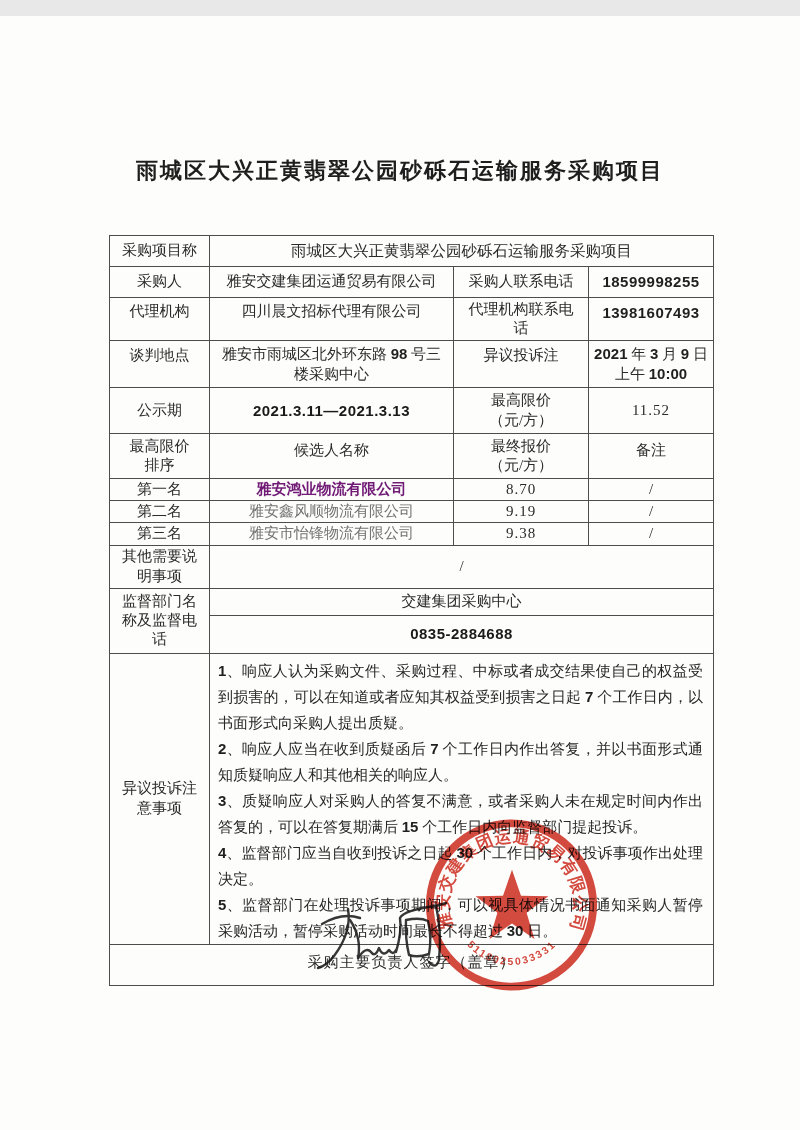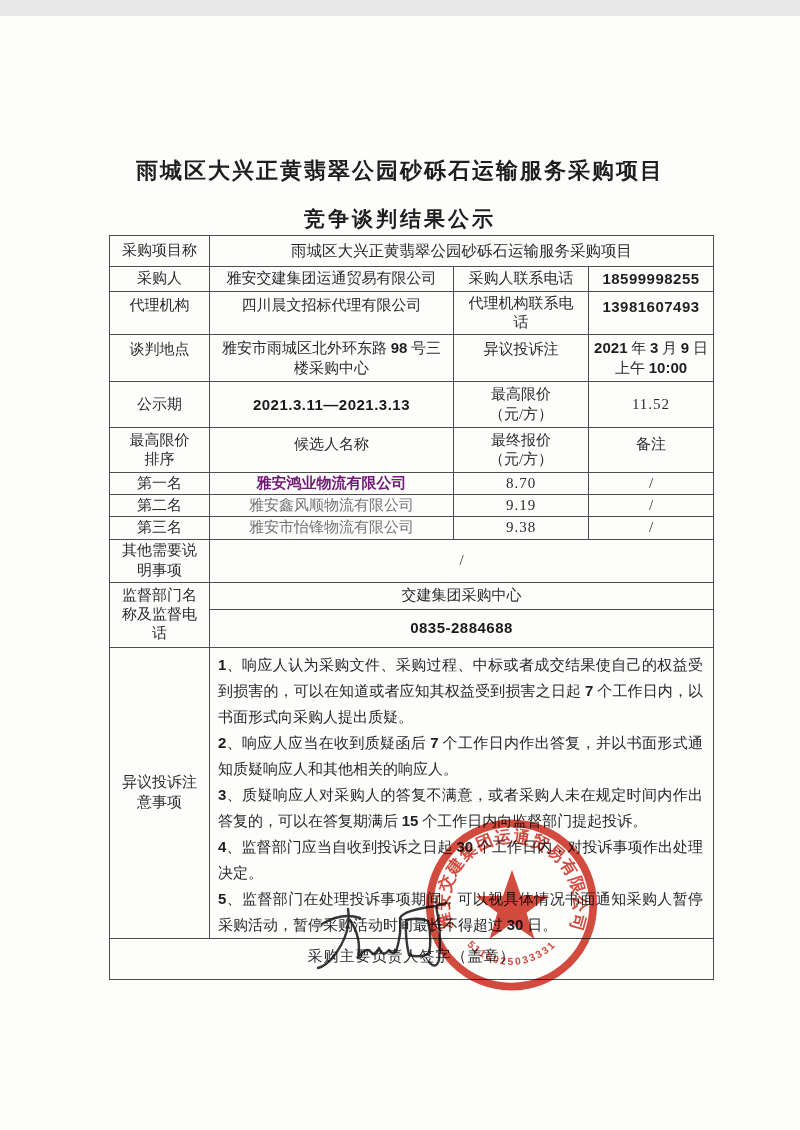--- a/index.html
+++ b/index.html
@@ -45,37 +45,36 @@
     mix-blend-mode:multiply;opacity:.92;
   }
   .signature{position:absolute;left:308px;top:878px;width:150px;height:90px;}
 </style>
 </head>
 <body>
 
 <div class="page">
 
   <h1 class="title1">雨城区大兴正黄翡翠公园砂砾石运输服务采购项目</h1>
-  <h2 class="title2">竞争谈判结果公示</h2>
 
   <table class="doc">
     <colgroup>
         <col style="width:100px">
         <col style="width:244px">
         <col style="width:135px">
         <col style="width:125px">
       </colgroup>
 
     <tbody>
         <tr style="height:31px">
       <td>采购项目称</td>
       <td colspan="3" style="font-size:15.5px">雨城区大兴正黄翡翠公园砂砾石运输服务采购项目</td>
     </tr>
 
-    <tr style="height:25px">
+    <tr style="height:31px">
       <td>采购人</td>
       <td>雅安交建集团运通贸易有限公司</td>
       <td>采购人联系电话</td>
       <td class="phone">18599998255</td>
     </tr>
 
     <tr style="height:43px">
       <td style="vertical-align:top;padding-top:4px">代理机构</td>
       <td style="vertical-align:top;padding-top:4px">四川晨文招标代理有限公司</td>
       <td class="prewrap">代理机构联系电

